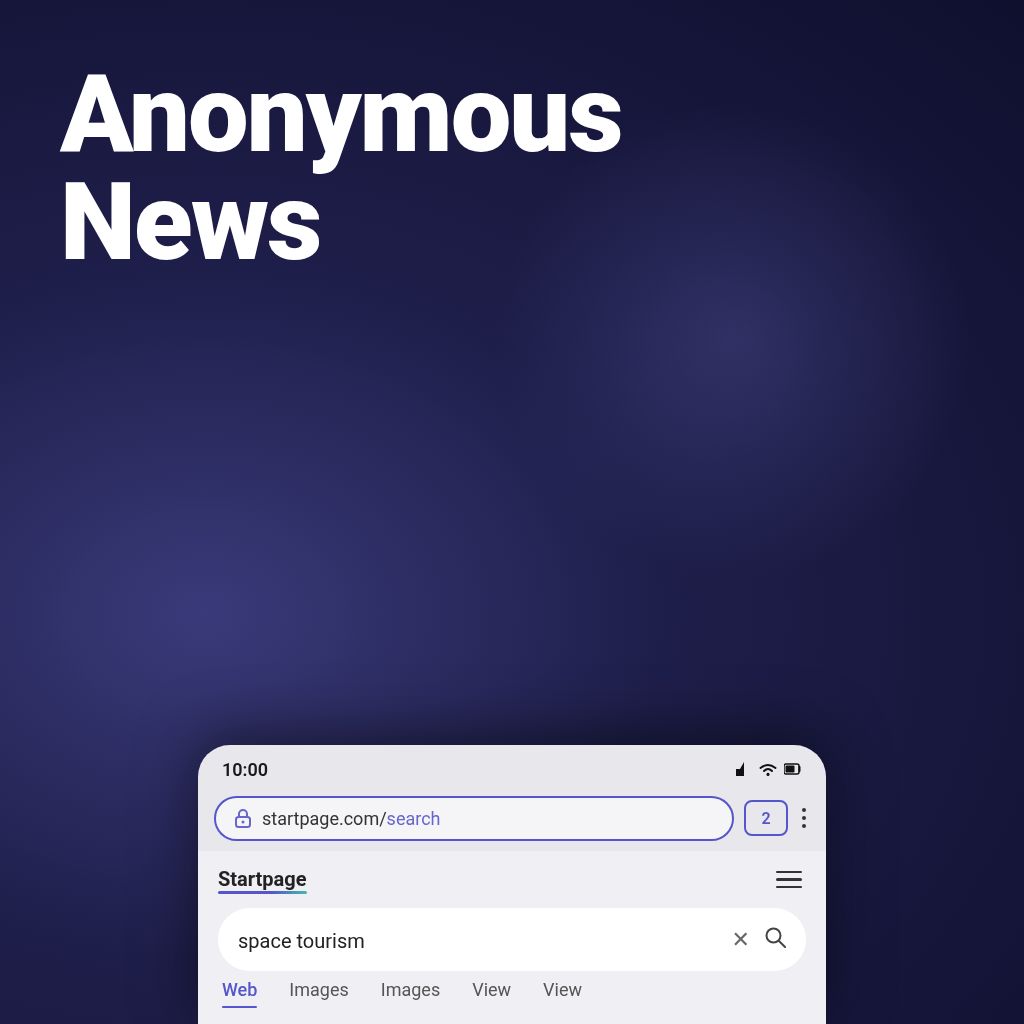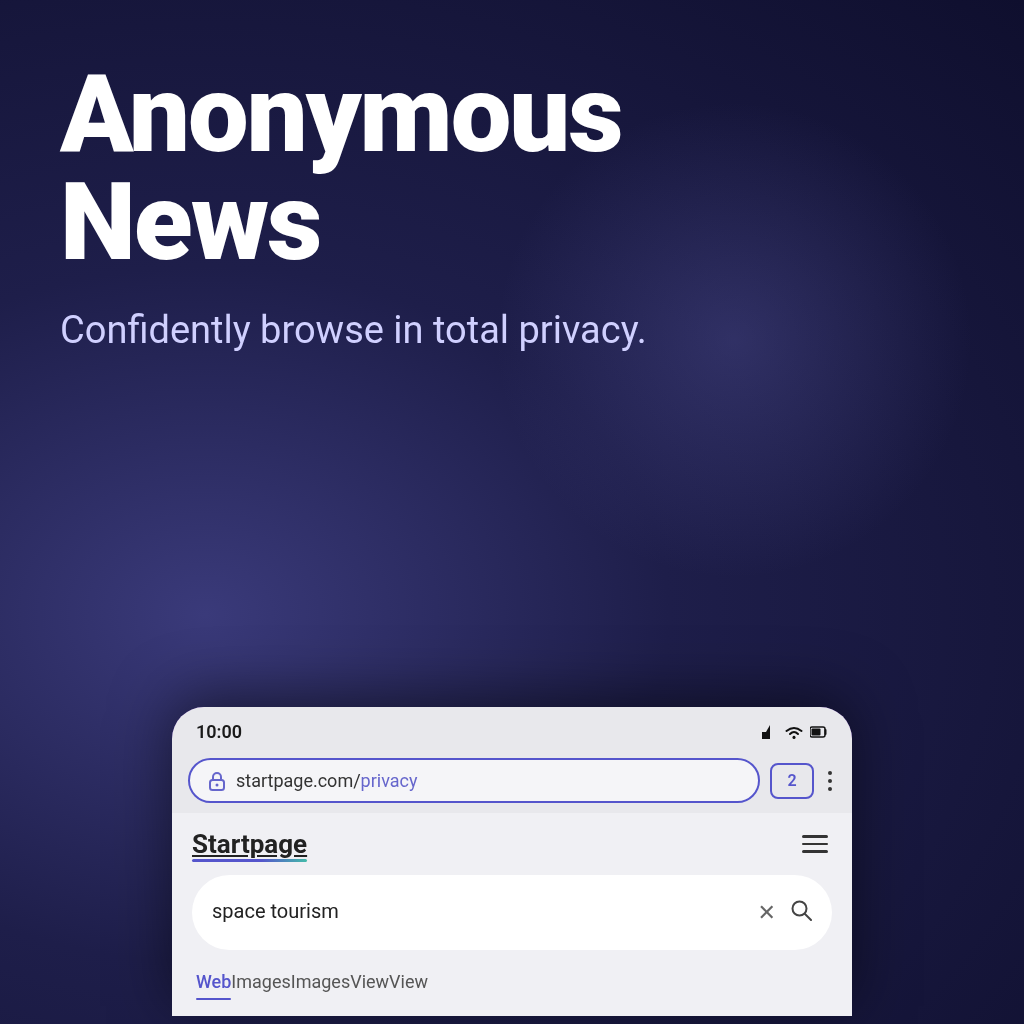--- a/index.html
+++ b/index.html
@@ -49,24 +49,24 @@
       font-weight: 400;
       color: #d0d0ff;
       line-height: 1.3;
       margin-bottom: 50px;
       max-width: 780px;
     }
 
     
     .phone-mockup {
       position: absolute;
-      bottom: 8px;
+      bottom: 0;
       left: 50%;
       transform: translateX(-50%);
-      width: 680px;
+      width: 628px;
       background: #4c1d95;
       border-radius: 32px 32px 0 0;
       overflow: hidden;
       box-shadow: 0 -10px 60px rgba(0,0,0,0.5);
     }
 
     .status-bar {
       display: flex;
       justify-content: space-between;
       align-items: center;
@@ -153,25 +153,24 @@
     }
 
     .browser-header {
       display: flex;
       align-items: center;
       justify-content: space-between;
       margin-bottom: 16px;
     }
 
     .startpage-logo {
-      font-size: 26px;
+      font-size: 20px;
       font-weight: 700;
       color: #222;
       position: relative;
-      text-decoration: underline;
     }
 
     .startpage-logo::after {
       content: '';
       position: absolute;
       bottom: -3px;
       left: 0;
       width: 100%;
       height: 3px;
       background: linear-gradient(to right, #5555cc 60%, #44bbaa 100%);
@@ -188,24 +187,24 @@
     .hamburger-line {
       width: 26px;
       height: 2.5px;
       background: #333;
       border-radius: 2px;
     }
 
     .search-bar {
       background: #ffffff;
       border-radius: 50px;
-      padding: 24px 20px;
-      display: flex;
-      align-items: flex-start;
-      margin-bottom: 17px;
+      padding: 18px 20px;
+      display: flex;
+      align-items: flex-end;
+      margin-bottom: 4px;
     }
 
     .search-query {
       flex: 1;
       font-size: 20px;
       color: #222;
     }
 
     .search-actions {
       display: flex;
@@ -218,20 +217,21 @@
       color: #666;
     }
 
     .magnify-icon {
       font-size: 22px;
       color: #444;
     }
 
     .nav-tabs {
       display: flex;
+      gap: 32px;
       padding: 4px 4px 0;
     }
 
     .nav-tab {
       font-size: 18px;
       padding-bottom: 8px;
       color: #555;
       position: relative;
     }
 
@@ -255,21 +255,20 @@
 <body>
 
 <div class="background"></div>
 <div class="glow-circle"></div>
 
 <div class="content">
   <h1 class="headline">
     <span>Anonymous</span><br>
     <span>News</span>
   </h1>
-  <p class="subtitle">Confidently browse in total privacy.</p>
 </div>
 
 <div class="phone-mockup">
 
   <div class="status-bar">
     <span class="time">10:00</span>
     <div class="status-icons">
 
       <svg width="16" height="14" viewBox="0 0 16 14">
         <polygon points="0,14 4,14 4,7 0,7" fill="#111"></polygon>
@@ -293,21 +292,21 @@
 
   <div class="address-bar-row">
     <div class="address-bar">
 
       <svg width="18" height="20" viewBox="0 0 18 20" fill="none">
         <rect x="2" y="9" width="14" height="10" rx="2.5" stroke="#6666cc" stroke-width="2" fill="none"></rect>
         <path d="M5 9 V6 A4 4 0 0 1 13 6 V9" stroke="#6666cc" stroke-width="2" fill="none" stroke-linecap="round"></path>
         <circle cx="9" cy="14" r="1.5" fill="#6666cc"></circle>
       </svg>
       <span class="address-text">
-        <span>startpage.com/</span><span class="search-part">privacy</span>
+        <span>startpage.com/</span><span class="search-part">search</span>
       </span>
     </div>
     <div class="tab-button">
       <span class="tab-count">2</span>
     </div>
     <div class="menu-dots">
       <div class="dot"></div>
       <div class="dot"></div>
       <div class="dot"></div>
     </div>

